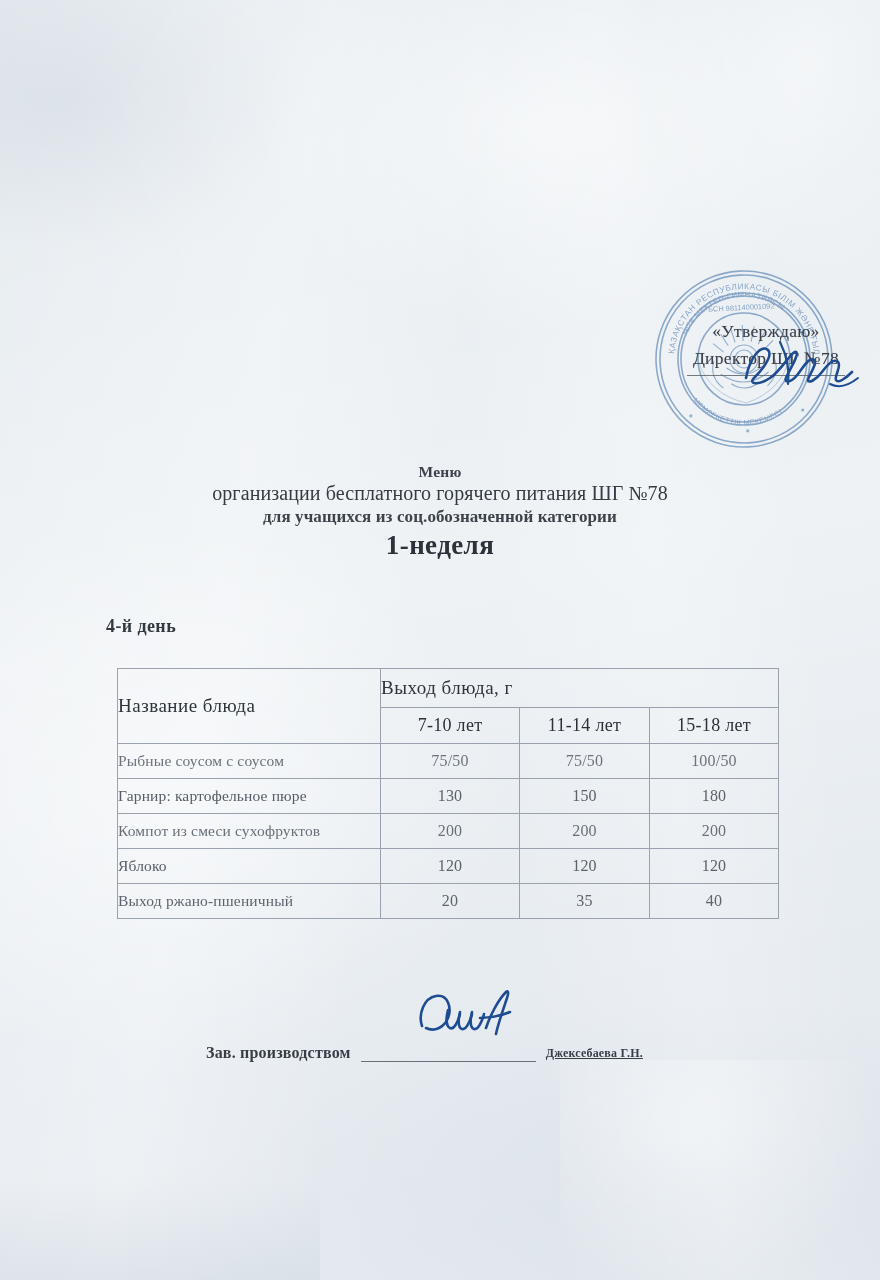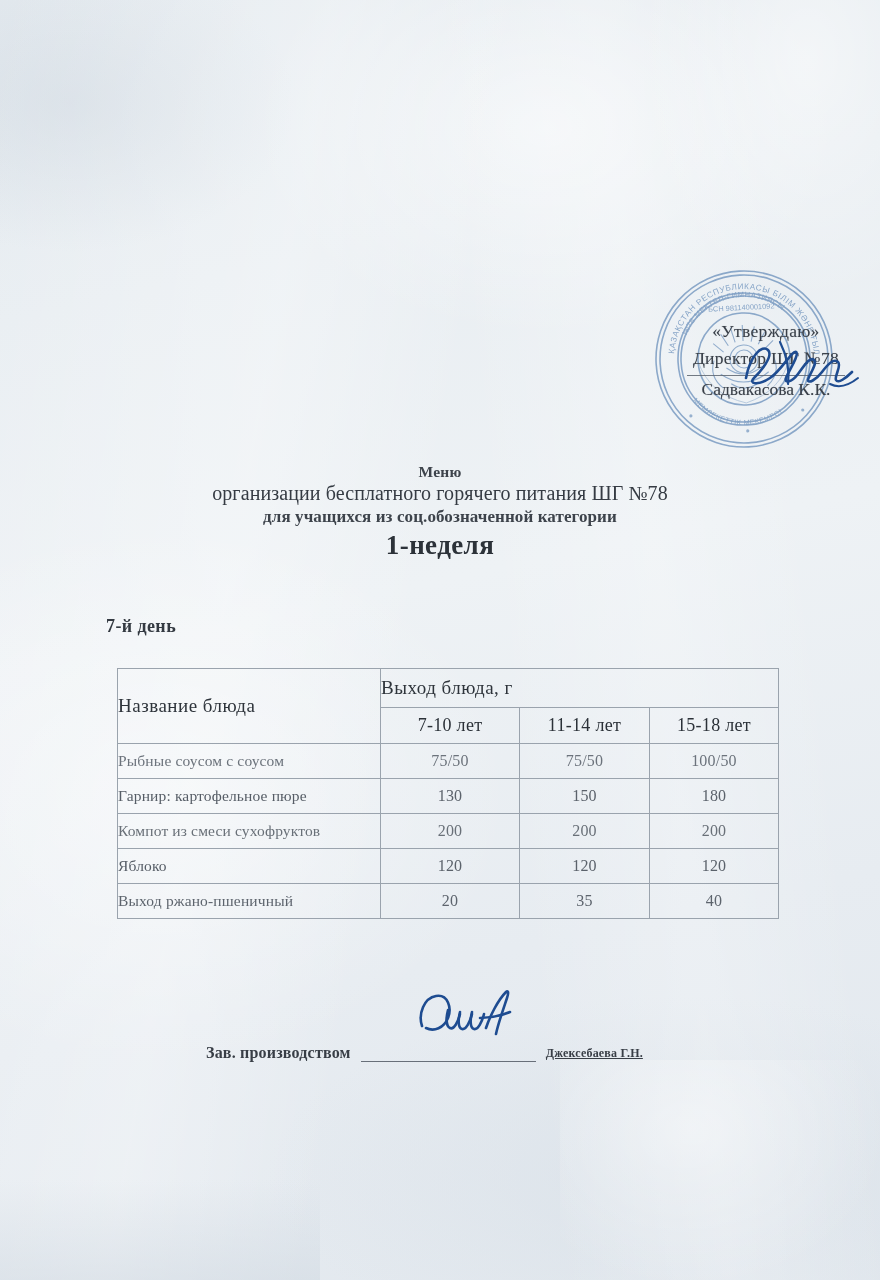--- a/index.html
+++ b/index.html
@@ -347,41 +347,40 @@
         <circle cx="96" cy="168" r="1.6"></circle>
         <circle cx="152" cy="150" r="1.6"></circle>
       </g>
     </svg>
   </div>
 
   <div class="approval">
     <div class="ap-line">«Утверждаю»</div>
     <div class="ap-line">Директор ШГ №78</div>
     <div class="ap-rule"></div>
-    <div class="ap-name">Садвакасова К.К.</div>
   </div>
 
   <div class="dir-sign">
     <svg width="132" height="62" viewBox="0 0 132 62" xmlns="http://www.w3.org/2000/svg">
       <g fill="none" stroke="#1e4c91" stroke-linecap="round" stroke-linejoin="round">
         <path d="M 12,40 C 16,18 28,6 34,12 C 40,18 26,34 20,40 C 14,46 24,48 36,40 C 48,32 58,12 62,14 C 66,16 54,34 52,40 C 50,46 58,44 64,36 C 70,28 76,18 80,22 C 84,26 74,38 74,42 C 74,46 82,42 88,34 C 94,26 100,20 104,24 C 108,28 100,38 102,42 C 104,46 112,40 118,34" stroke-width="2.6"></path>
         <path d="M 46,4 C 52,16 56,30 54,46" stroke-width="2.2"></path>
         <path d="M 96,46 C 104,50 114,48 124,40" stroke-width="2.0"></path>
       </g>
     </svg>
   </div>
 
   <div class="titleblock">
     <div class="t-menu">Меню</div>
     <div class="t-org">организации бесплатного горячего питания ШГ №78</div>
     <div class="t-cat">для учащихся из соц.обозначенной категории</div>
     <div class="t-week">1-неделя</div>
   </div>
 
-  <div class="daylabel">7-й день</div>
+  <div class="daylabel">4-й день</div>
 
   <div class="tablewrap">
     <table class="menu">
       <colgroup>
         <col class="col-name">
           <col class="col-a">
           <col class="col-b">
           <col class="col-c">
       </colgroup>
       <thead>

